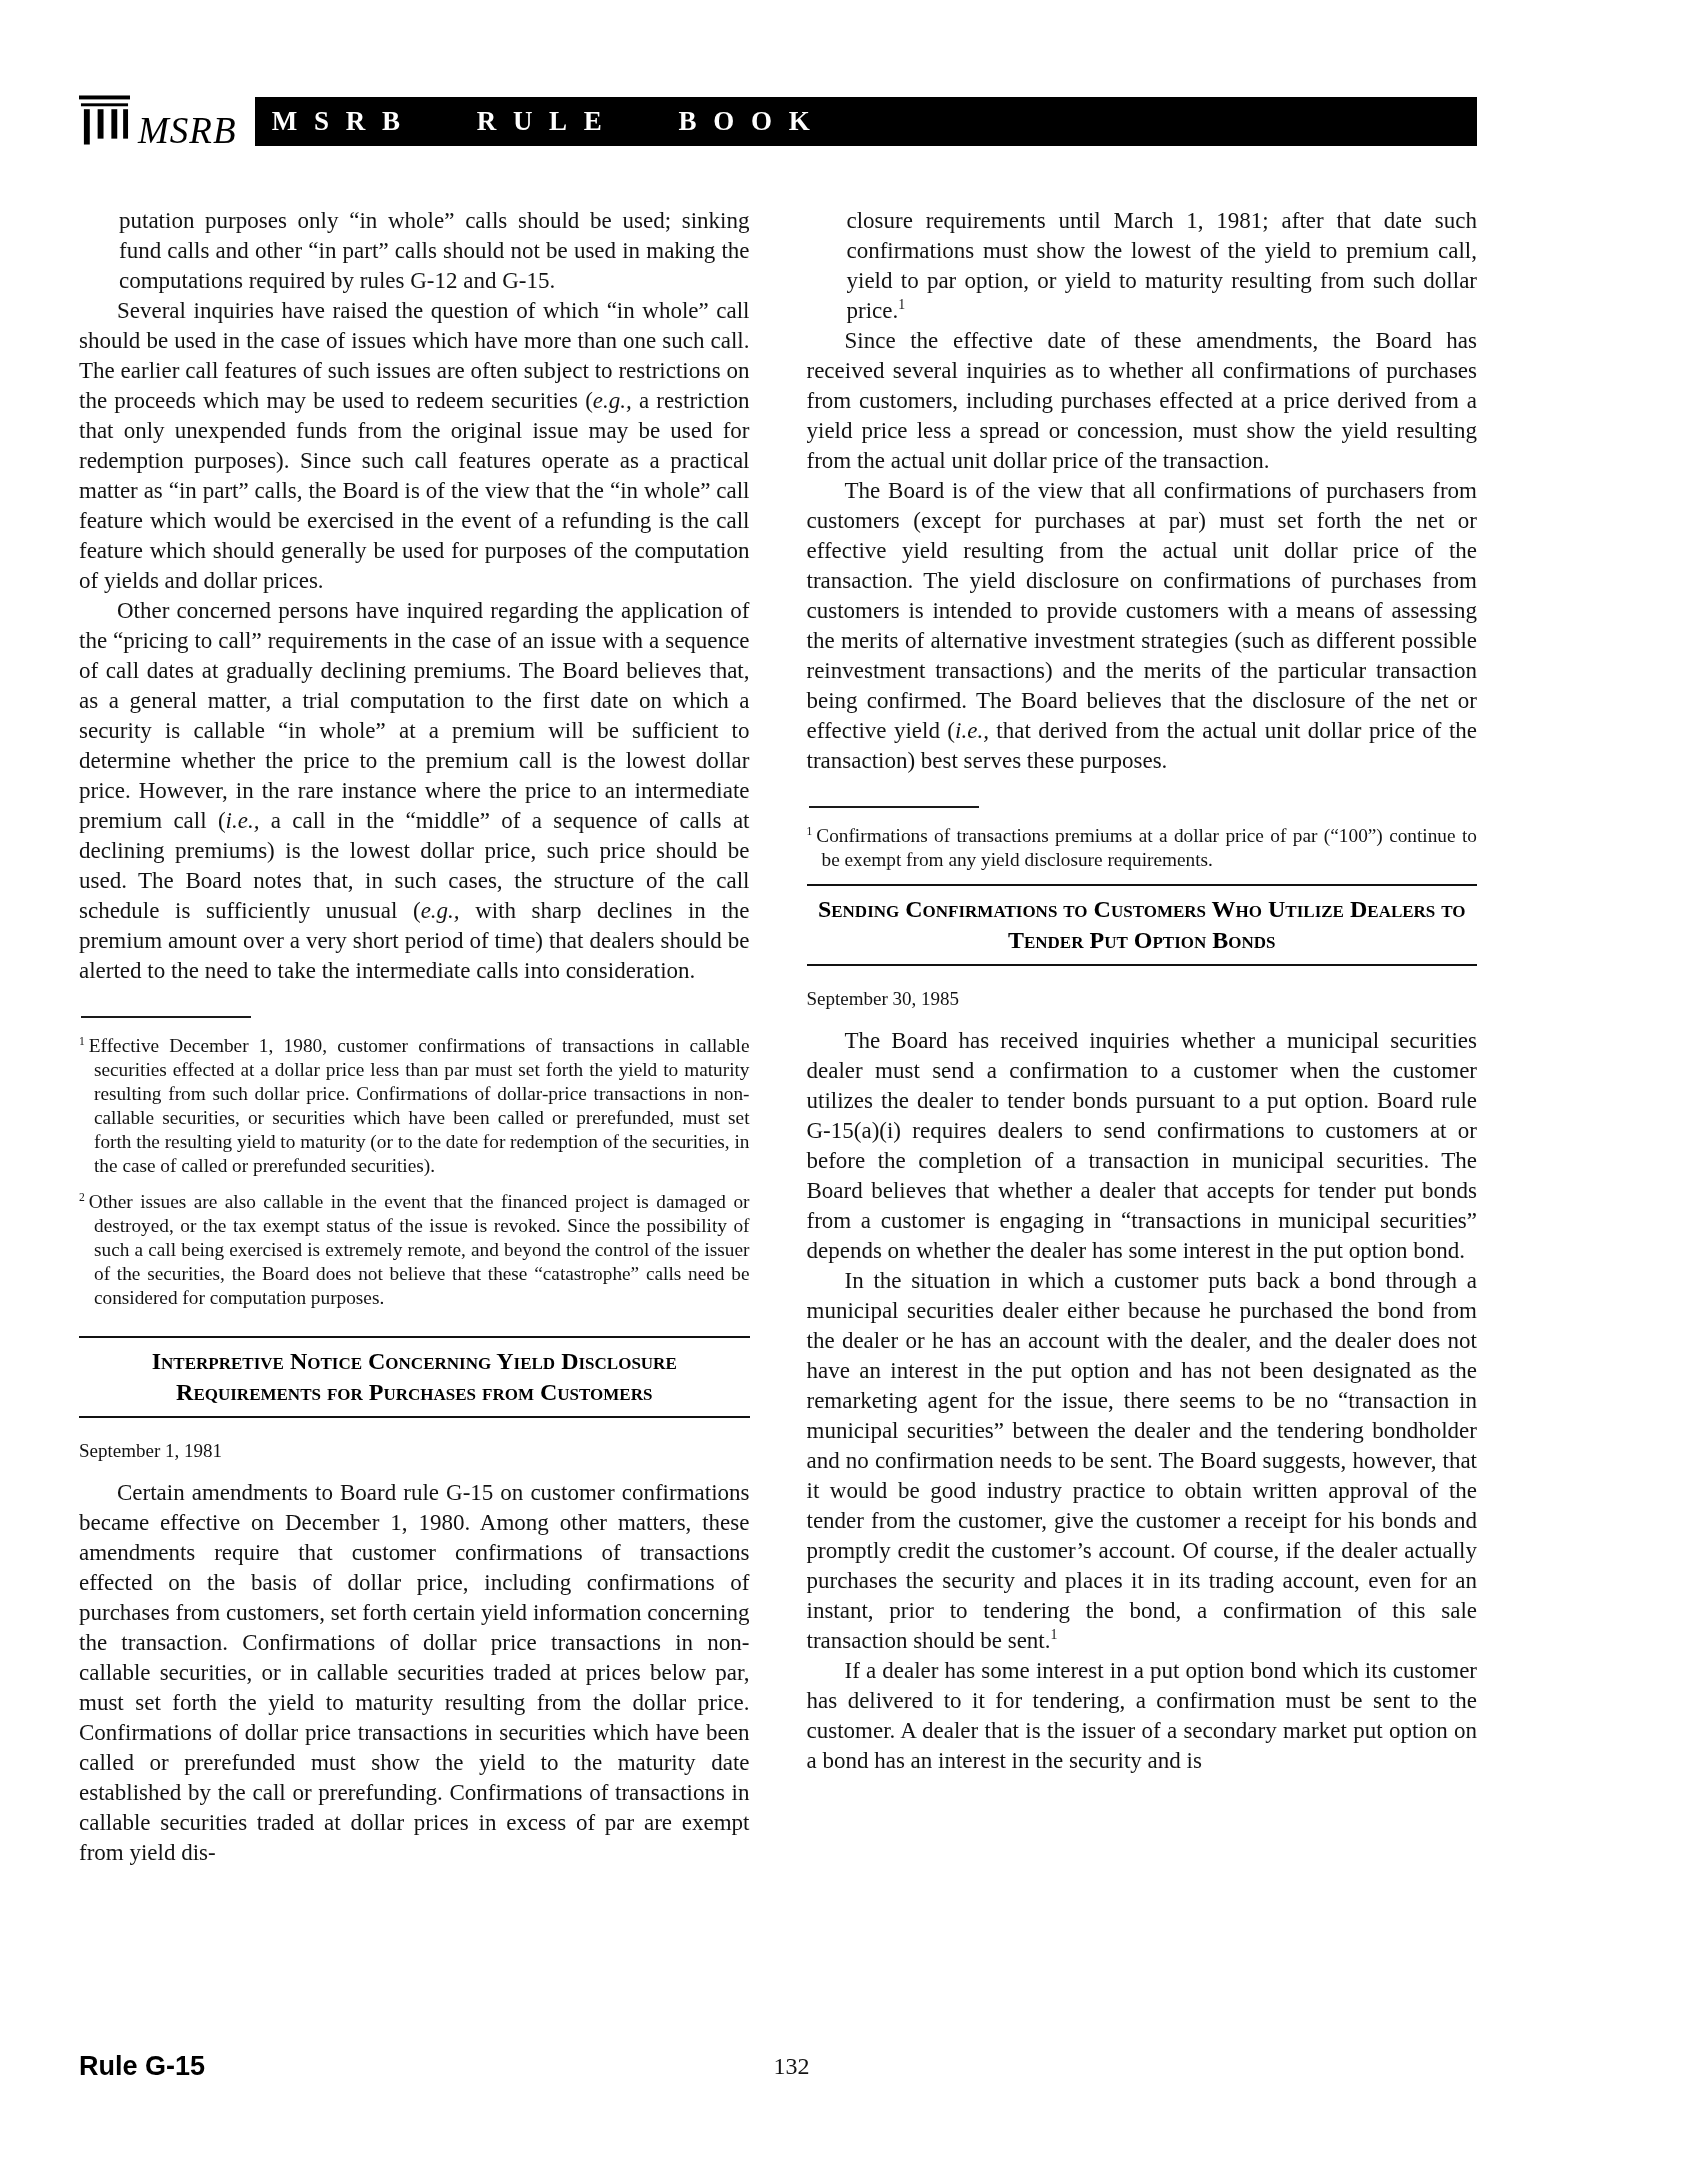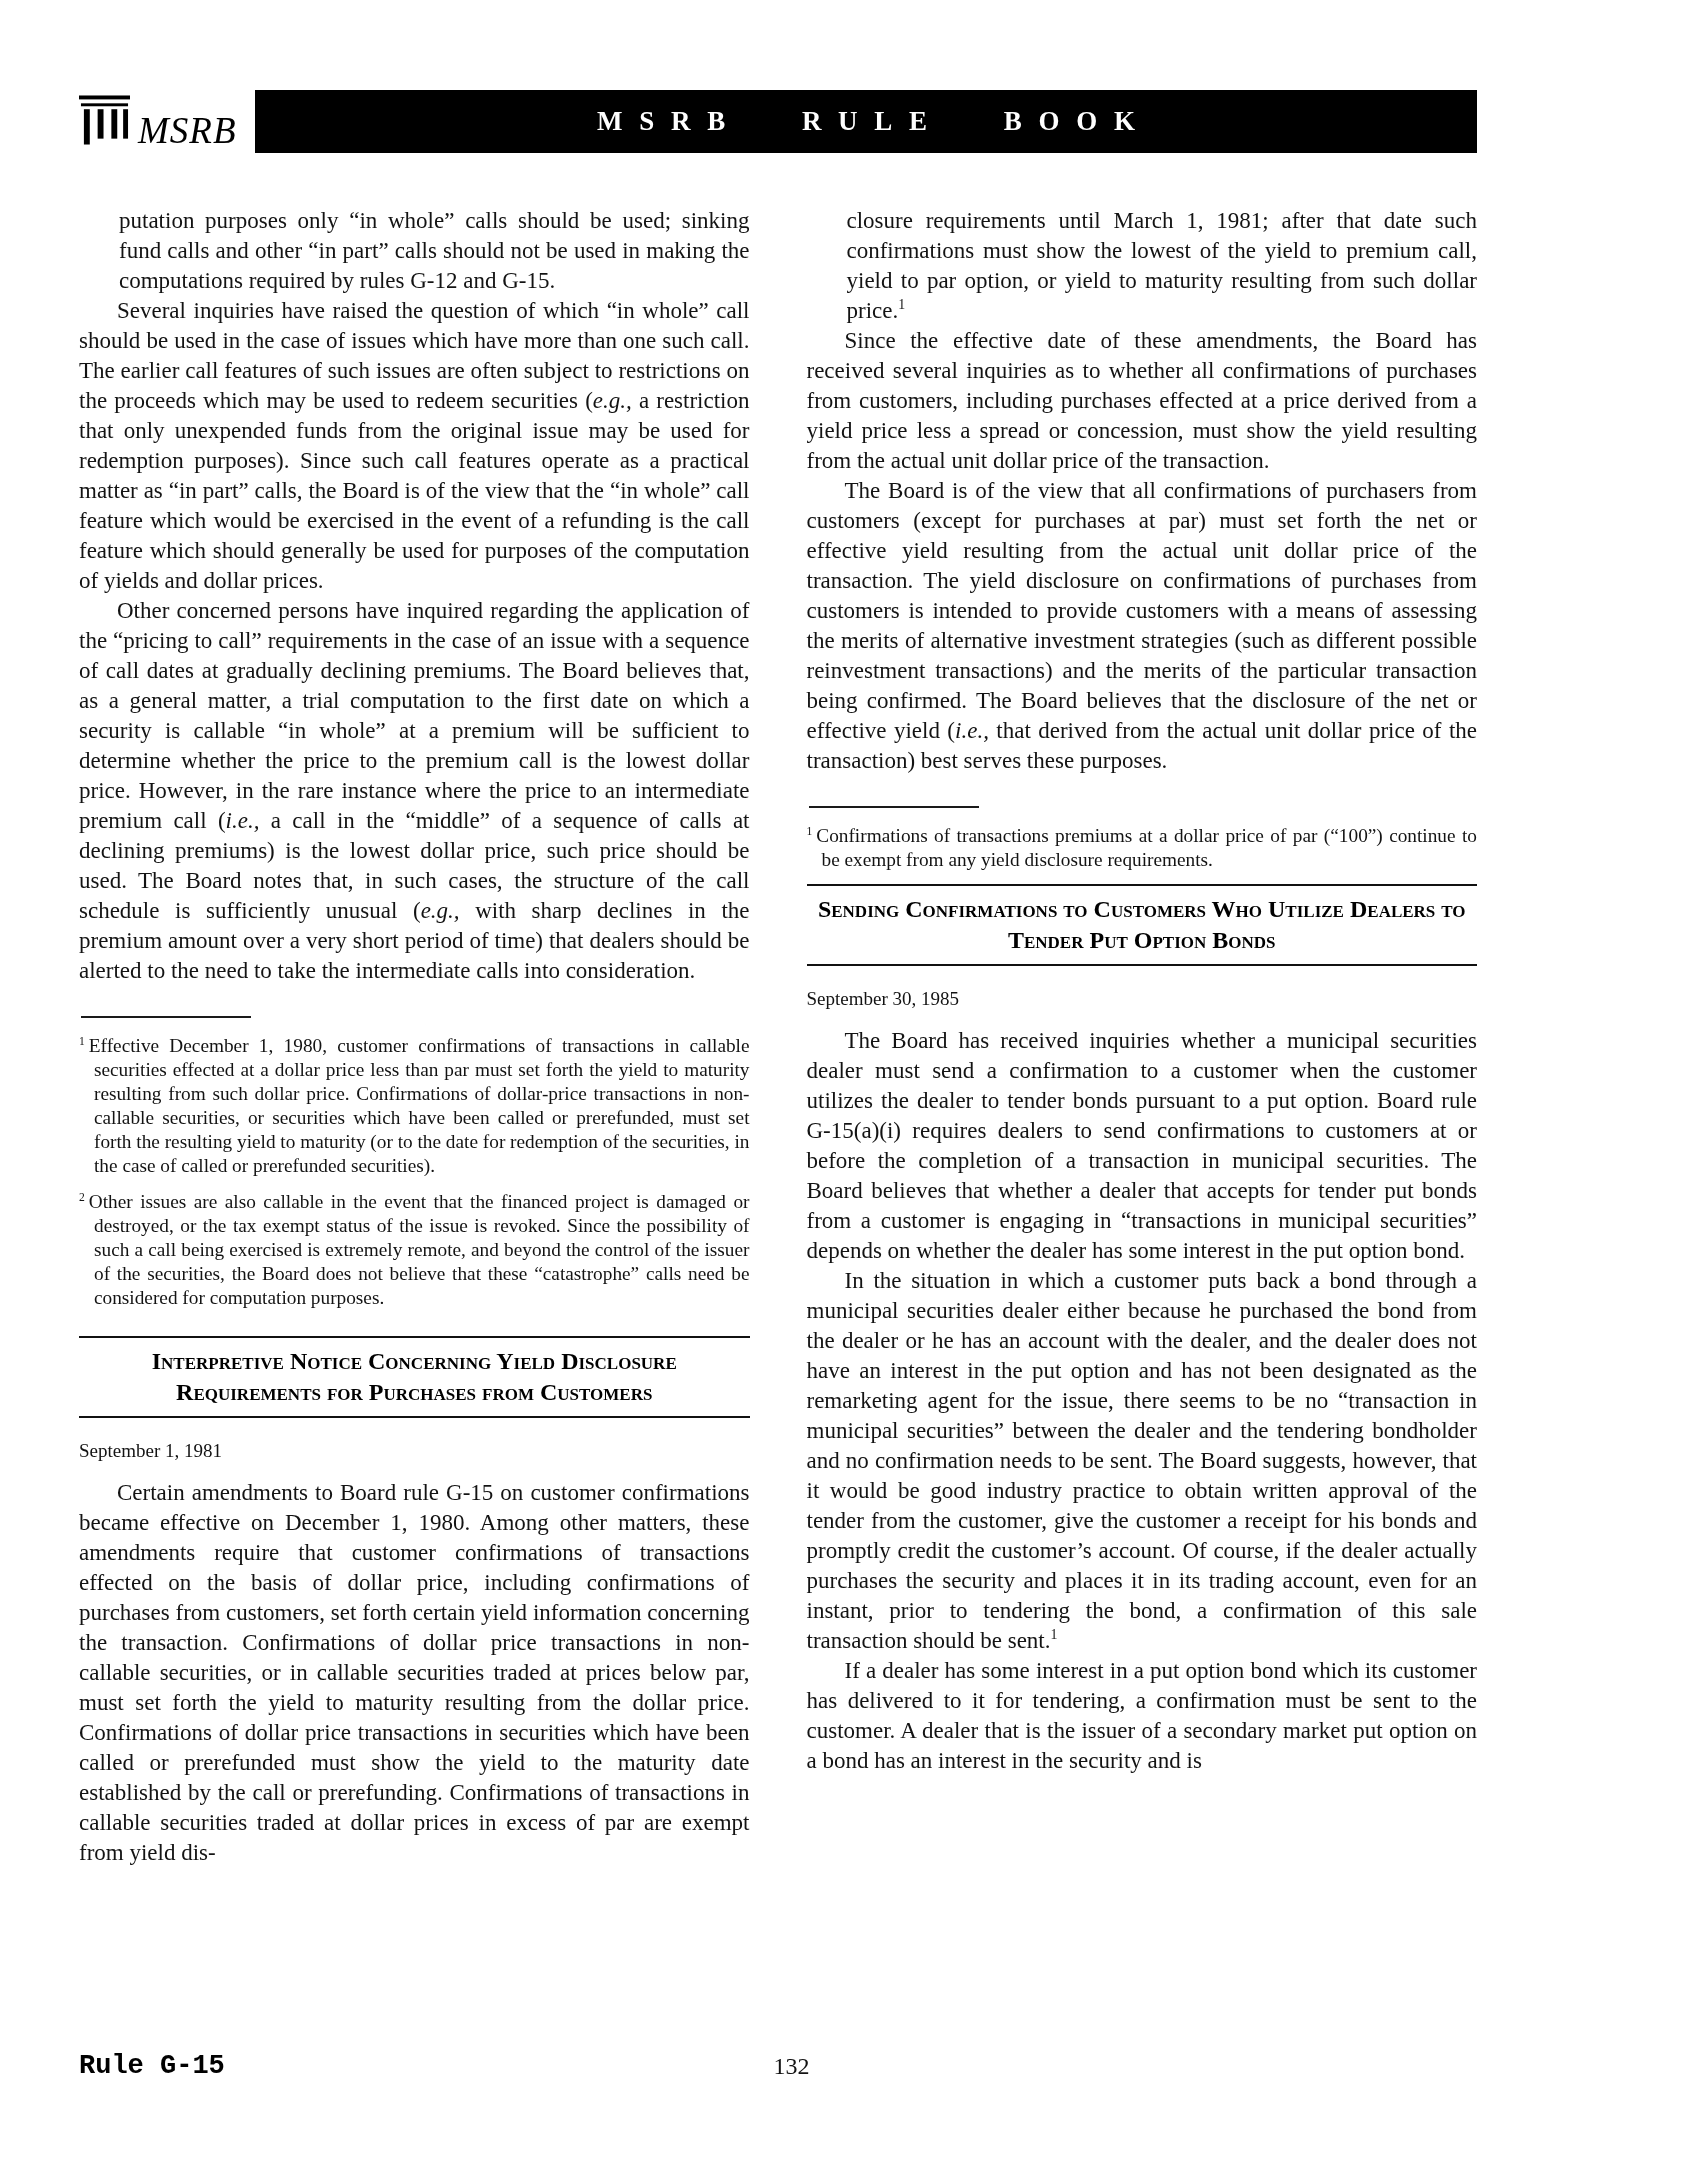--- a/index.html
+++ b/index.html
@@ -21,22 +21,22 @@
   }
   .logo {
     display:flex; align-items:flex-end; gap:8px;
     width:176px; flex:0 0 176px;font-style:italic;
   }
   .logo-text {
     font-size:37px; letter-spacing:1px; color:#000;
     line-height:1;
   }
   .banner {
-    flex:1; height:63px; background:#000;
-    display:flex; align-items:center; justify-content:center;
+    flex:1; height:49px; background:#000;
+    display:flex; align-items:center; 
   }
   .banner-title {
     color:#ffffff;
     font-family:"Liberation Serif", serif;
     font-weight:bold;
     font-size:27px;
     letter-spacing:0.62em;
     word-spacing:1.35em;
     text-indent:0.62em; 
     white-space:nowrap;
@@ -85,21 +85,21 @@
     font-size:19px; line-height:30px;
     margin:18px 0 12px 0;
   }
 
   
   .footer {
     position:absolute; top:2051px; left:79px; width:1398px; height:40px;
   }
   .rule-label {
     position:absolute; left:0; top:0;
-    font-family:Liberation Mono, monospace;
+    font-family:Liberation Sans, sans-serif;
     font-weight:bold; font-size:27px; color:#000;
   }
   .page-num {
     position:absolute; left:653px; top:2px; width:119px;
     text-align:center;
     font-size:24px; color:#131313;
   }
 </style>
 </head>
 <body>

